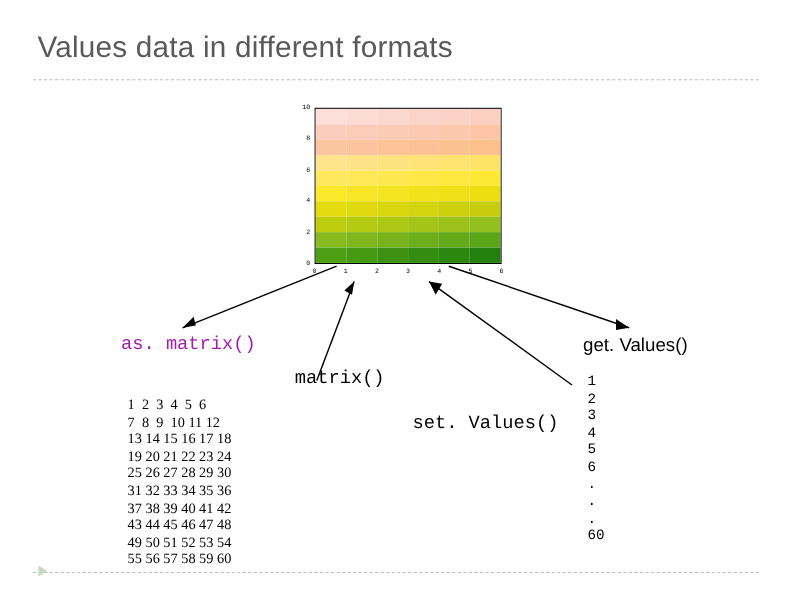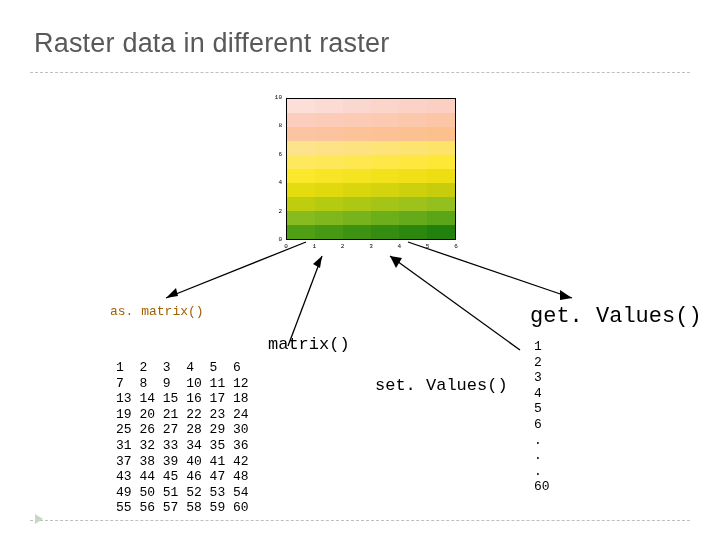--- a/index.html
+++ b/index.html
@@ -7,34 +7,34 @@
   .title { position: absolute; left: 34px; top: 28px; font-size: 27px; color: #595959; letter-spacing: 0.2px; }
   .hr-top { position: absolute; left: 30px; top: 72px; width: 660px; border-top: 1px dashed #bfbfbf; }
   .hr-bot { position: absolute; left: 30px; top: 520px; width: 660px; border-top: 1px dashed #bfbfbf; }
   .chev { position: absolute; left: 35px; top: 514px; width: 0; height: 0; border-top: 5px solid transparent; border-bottom: 5px solid transparent; border-left: 8px solid #c7d8c0; }
   .heatmap-wrap { position: absolute; left: 260px; top: 92px; width: 216px; height: 168px; }
   .plotbox { position: absolute; left: 26px; top: 6px; width: 170px; height: 142px; border: 1px solid #000; }
   .row { width: 100%; height: 10%; display: flex; }
   .cell { flex: 1; }
   .ytick { position: absolute; font-size: 6px; color: #000; text-align: right; width: 20px; font-family: "Courier New", monospace; }
   .xtick { position: absolute; font-size: 6px; color: #000; text-align: center; width: 12px; font-family: "Courier New", monospace; }
-  .label-asmatrix { position: absolute; left: 110px; top: 304px; font-size: 13px; font-family: "Courier New", monospace; color: #a16207; }
+  .label-asmatrix { position: absolute; left: 110px; top: 304px; font-size: 17px; font-family: "Courier New", monospace; color: #a21caf; }
   .label-raster { position: absolute; left: 268px; top: 335px; font-size: 17px; font-family: "Courier New", monospace; color: #000; }
   .label-setvalues { position: absolute; left: 375px; top: 356px; font-size: 17px; font-family: "Courier New", monospace; color: #000; margin-top: 20px; }
-  .label-getvalues { position: absolute; left: 530px; top: 304px; font-size: 22px; font-family: Liberation Mono, monospace; color: #000; }
-  .matrix { position: absolute; left: 116px; top: 360px; font-size: 13px; font-family: Liberation Mono, monospace; color: #000; white-space: pre; line-height: 1.2; }
+  .label-getvalues { position: absolute; left: 530px; top: 304px; font-size: 17px; font-family: Liberation Sans, sans-serif; color: #000; }
+  .matrix { position: absolute; left: 116px; top: 360px; font-size: 13px; font-family: Liberation Serif, serif; color: #000; white-space: pre; line-height: 1.2; }
   .vector { position: absolute; left: 534px; top: 339px; font-size: 13px; font-family: "Courier New", monospace; color: #000; white-space: pre; line-height: 1.2; }
   .arrow line { stroke: #000; stroke-width: 1.3; }
   .arrow .head { fill: #000; }
   svg.arrow { position: absolute; overflow: visible; }
 </style>
 </head>
 <body>
 
-<div class="title">Raster data in different raster</div>
+<div class="title">Values data in different formats</div>
 <div class="hr-top"></div>
 <div class="hr-bot"></div>
 <div class="chev"></div>
 
 <div class="heatmap-wrap">
   <div class="plotbox" id="plotbox">
       <div class="row">
         <div class="cell" style="background: rgb(251, 223, 216);"></div>
         <div class="cell" style="background: rgb(251, 219, 211);"></div>
         <div class="cell" style="background: rgb(251, 216, 207);"></div>

